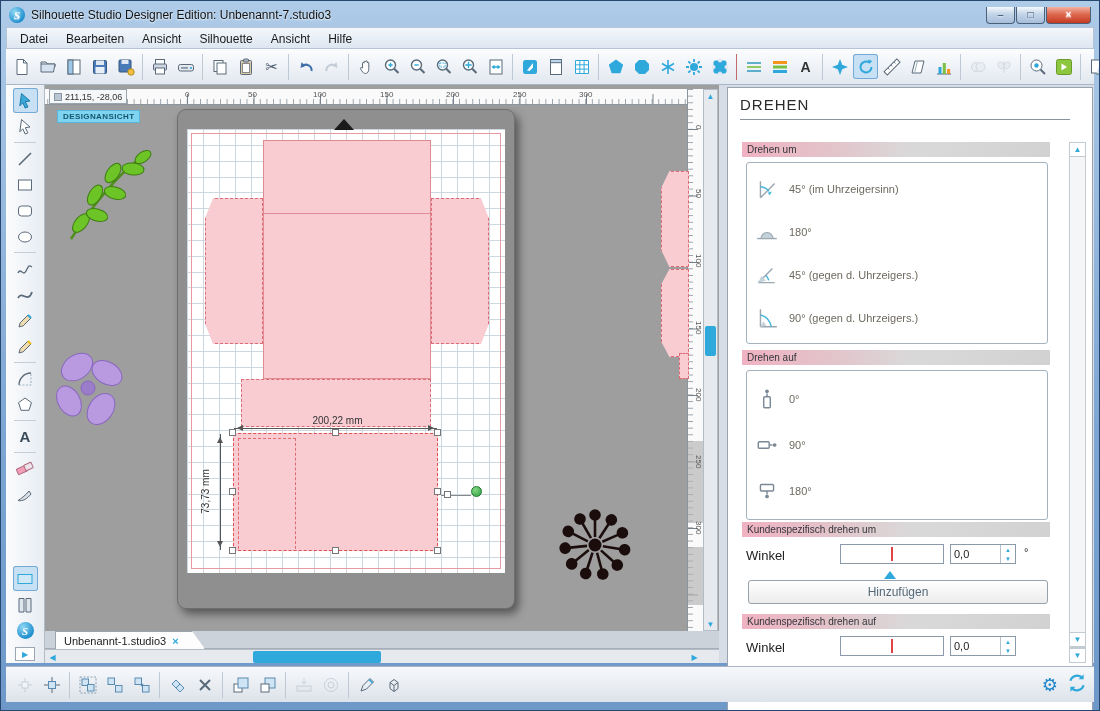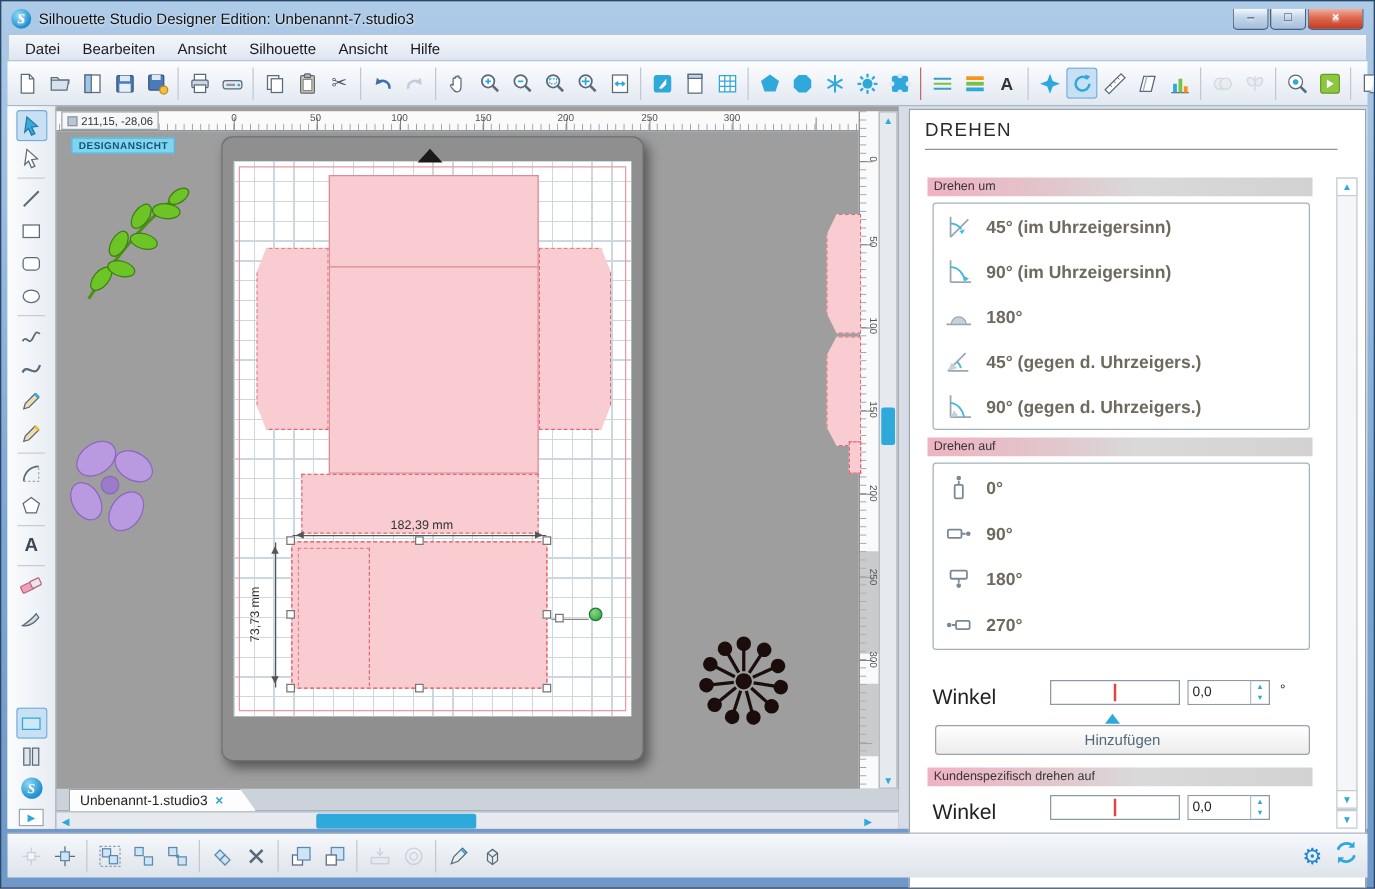--- a/index.html
+++ b/index.html
@@ -74,22 +74,22 @@
   .coords .mini{width:8px;height:8px;background:#b9c6d2;border:1px solid #8a98a6}
   .viewmode{position:absolute;left:12px;top:25px;background:#7fd4f2;border:1px solid #58b6d8;color:#14566e;font-size:8px;font-weight:bold;letter-spacing:.4px;padding:1px 5px}
   
   .panel{position:absolute;left:726px;top:86px;width:366px;height:638px;background:#fff;border:1px solid #99a3ad;overflow:hidden}
   .panel-title{position:absolute;left:12px;top:8px;font-size:15px;letter-spacing:1px;color:#2b2b2b}
   .panel-rule{position:absolute;left:12px;top:31px;width:330px;height:1px;background:#8a949e}
   .sect{position:absolute;left:14px;width:308px;height:15px;background:linear-gradient(90deg,#f0b2c2,#e3c3ca 28%,#d9d9d9 55%,#d2d2d2);font-size:10px;color:#33363a;line-height:15px;padding-left:5px}
   .rp-box{position:absolute;left:18px;width:302px;background:#fff;border:1px solid #a3b2bc;border-radius:3px;display:flex;flex-direction:column;justify-content:space-evenly}
   .rp-row{display:flex;align-items:center;gap:10px;padding-left:8px;height:35px}
   .rp-ico{width:24px;height:24px;flex:none}
-  .rp-label{font-size:14px;font-weight:bold;color:#6e6a60}
-  .cust-label{position:absolute;font-size:17px;color:#222}
+  .rp-label{font-size:11px;font-weight:normal;color:#6e6a60}
+  .cust-label{position:absolute;font-size:13px;color:#222}
   .slider{position:absolute;width:104px;height:20px;background:#fff;border:1px solid #8a9aa8}
   .slider .tick{position:absolute;left:50px;top:2px;bottom:2px;width:2px;background:#e04545}
   .slide-marker{position:absolute;width:0;height:0;border:6px solid transparent;border-bottom:8px solid #2fa8dc}
   .num-wrap{position:absolute;width:66px;height:20px;border:1px solid #8a9aa8;background:#fff;display:flex}
   .num-wrap input{flex:1;min-width:0;border:none;outline:none;font-size:11px;font-family:"Liberation Sans",sans-serif;padding:2px 3px;color:#222}
   .spin{width:15px;border-left:1px solid #b6c0ca;display:flex;flex-direction:column}
   .spin span{flex:1;display:flex;align-items:center;justify-content:center;font-size:6px;color:#2fa8dc}
   .unit{position:absolute;font-size:11px;color:#222}
   .add-btn{position:absolute;left:20px;width:300px;height:24px;background:linear-gradient(#ffffff,#ececec);border:1px solid #98a2ac;border-radius:3px;font-size:12px;color:#546a7a;display:flex;align-items:center;justify-content:center}
   .p-scroll{position:absolute;right:6px;top:54px;width:17px;height:506px;background:#f4f6f8;border:1px solid #c2cad2}
@@ -530,21 +530,21 @@
     <div class="pink dashp" style="left:386px;top:113px;width:58px;height:146px;clip-path:polygon(0 0,86% 0,100% 14%,100% 86%,86% 100%,0 100%)"></div>
     <div class="pink dashp" style="left:196px;top:294px;width:190px;height:48px"></div>
 
     <div class="pink dashp" style="left:616px;top:86px;width:28px;height:96px;clip-path:polygon(30% 0,100% 0,100% 100%,30% 100%,0 82%,0 18%)"></div>
     <div class="pink dashp" style="left:616px;top:184px;width:28px;height:88px;clip-path:polygon(30% 0,100% 0,100% 100%,30% 100%,0 82%,0 18%)"></div>
     <div class="pink dashp" style="left:634px;top:268px;width:10px;height:26px"></div>
 
     <div class="pink" style="left:188px;top:348px;width:205px;height:118px;border:1px dashed #e05050"></div>
     <div class="pink dashp" style="left:193px;top:353px;width:58px;height:111px;clip-path:polygon(0 0,100% 0,100% 100%,50% 78%,0 100%)"></div>
     <div class="hdim"></div>
-    <div class="dim-label" style="left:245px;top:330px;width:95px">182,39 mm</div>
+    <div class="dim-label" style="left:245px;top:330px;width:95px">200,22 mm</div>
     <div class="vdim"></div>
     <div class="dim-label" style="left:125px;top:401px;width:70px;transform:rotate(-90deg)">73,73 mm</div>
     <div class="handle" style="left:184px;top:344px"></div>
     <div class="handle" style="left:287px;top:344px"></div>
     <div class="handle" style="left:389px;top:344px"></div>
     <div class="handle" style="left:184px;top:403px"></div>
     <div class="handle" style="left:389px;top:403px"></div>
     <div class="handle" style="left:184px;top:462px"></div>
     <div class="handle" style="left:287px;top:462px"></div>
     <div class="handle" style="left:389px;top:462px"></div>
@@ -652,28 +652,20 @@
       <div class="rp-row">
         <span class="rp-ico"><svg width="24" height="24" viewBox="0 0 22 22">
               <path d="M5 19V4M5 19L18 6" fill="none" stroke="#9aa6b0" stroke-width="1.3"></path>
               <path d="M5 9c3.2 0 6 1.6 8 4.2" fill="none" stroke="#45b8dc" stroke-width="1.4"></path>
               <path d="M11.5 14.5l4-1.3-2 3.6z" fill="#45b8dc"></path>
             </svg></span>
         <span class="rp-label">45° (im Uhrzeigersinn)</span>
       </div>
       <div class="rp-row">
         <span class="rp-ico"><svg width="24" height="24" viewBox="0 0 22 22">
-              <path d="M5 19V3M5 19h15" fill="none" stroke="#9aa6b0" stroke-width="1.3"></path>
-              <path d="M5 8c5.5 0 9.5 4.5 10.5 10" fill="none" stroke="#45b8dc" stroke-width="1.4"></path>
-              <path d="M15 18.5l3.5-2-3.5-2z" fill="#45b8dc"></path>
-            </svg></span>
-        <span class="rp-label">90° (im Uhrzeigersinn)</span>
-      </div>
-      <div class="rp-row">
-        <span class="rp-ico"><svg width="24" height="24" viewBox="0 0 22 22">
               <path d="M2 17h18" stroke="#9aa6b0" stroke-width="1.3"></path>
               <path d="M5.5 17a5.5 5.5 0 0 1 11 0z" fill="#c4d2da" stroke="#9aa6b0"></path>
             </svg></span>
         <span class="rp-label">180°</span>
       </div>
       <div class="rp-row">
         <span class="rp-ico"><svg width="24" height="24" viewBox="0 0 22 22">
               <path d="M3 18h15M3 18L16 5" fill="none" stroke="#9aa6b0" stroke-width="1.3"></path>
               <path d="M3 18l7-1.8-4.2-4.2z" fill="#c4d2da"></path>
               <path d="M10 11.5a8 8 0 0 1 2.6 4.5" fill="none" stroke="#45b8dc" stroke-width="1.4"></path>
@@ -709,30 +701,23 @@
         <span class="rp-label">90°</span>
       </div>
       <div class="rp-row">
         <span class="rp-ico"><svg width="24" height="24" viewBox="0 0 22 22">
               <rect x="5" y="5" width="12" height="6" rx="1" fill="#fff" stroke="#7a8896" stroke-width="1.3"></rect>
               <line x1="11" y1="11" x2="11" y2="14" stroke="#7a8896" stroke-width="1.3"></line>
               <circle cx="11" cy="16" r="1.7" fill="#7a8896"></circle>
             </svg></span>
         <span class="rp-label">180°</span>
       </div>
-      <div class="rp-row">
-        <span class="rp-ico"><svg width="24" height="24" viewBox="0 0 22 22">
-              <circle cx="4" cy="11" r="1.7" fill="#7a8896"></circle>
-              <line x1="6" y1="11" x2="9" y2="11" stroke="#7a8896" stroke-width="1.3"></line>
-              <rect x="9" y="8" width="10" height="6" rx="1" fill="#fff" stroke="#7a8896" stroke-width="1.3"></rect>
-            </svg></span>
-        <span class="rp-label">270°</span>
-      </div>
-    </div>
-
+    </div>
+
+    <div class="sect" style="top:434px">Kundenspezifisch drehen um</div>
     <span class="cust-label" style="left:18px;top:460px">Winkel</span>
     <div class="slider" style="left:112px;top:456px">
         <div class="tick"></div>
       </div>
     <div class="slide-marker" style="left:156px;top:477px"></div>
     <div class="num-wrap" style="left:222px;top:456px">
       <input type="text" value="0,0" style="">
       <div class="spin">
         <span>▲</span>
         <span>▼</span>

